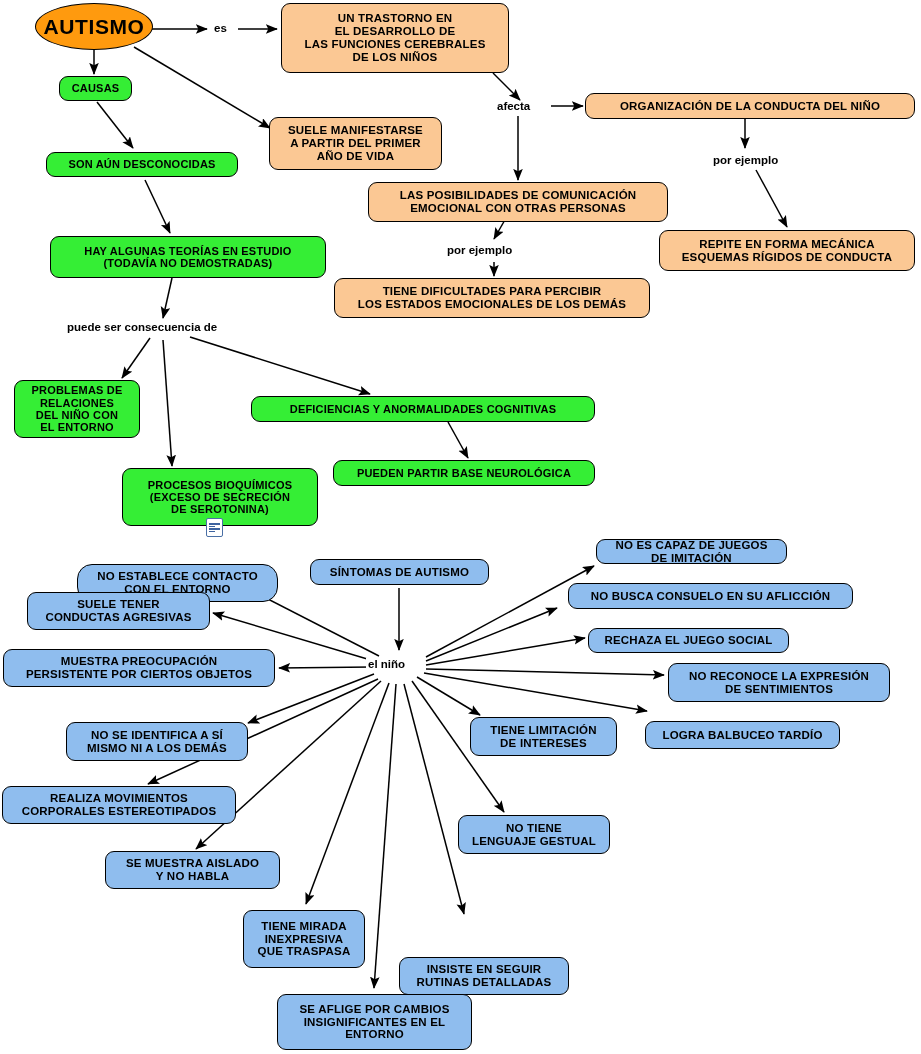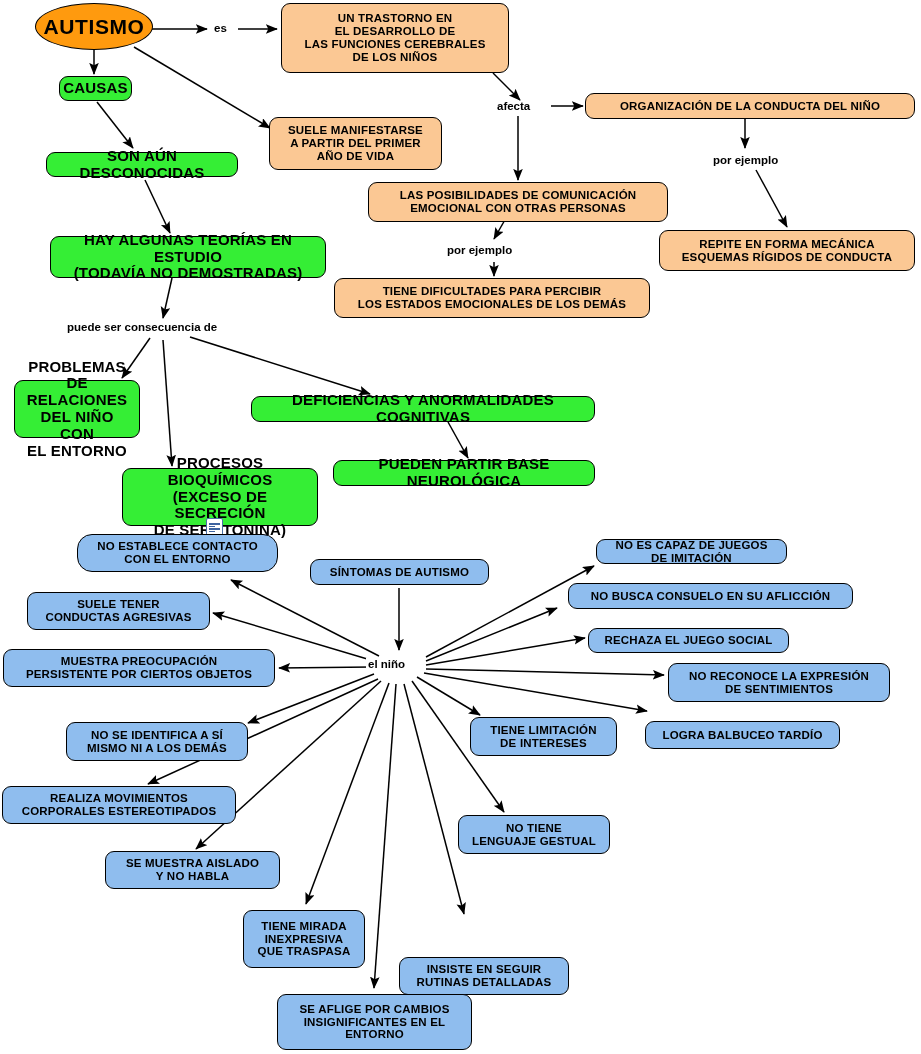--- a/index.html
+++ b/index.html
@@ -7,21 +7,21 @@
   body{font-family:"Liberation Sans","DejaVu Sans",sans-serif;}
   #canvas{position:relative;width:921px;height:1054px;background:#fff;overflow:hidden;}
   svg.links{position:absolute;left:0;top:0;width:921px;height:1054px;pointer-events:none;}
 
   .node{position:absolute;box-sizing:border-box;display:flex;align-items:center;
         justify-content:center;text-align:center;border:1.6px solid #000;
         font-weight:bold;color:#000;line-height:1.12;letter-spacing:.2px;}
   .node span{display:block;width:100%;padding:0 11px;}
 
   .n-root{border-radius:50%;background:#FF9A0E;font-size:21px;letter-spacing:.6px;}
-  .n-green{background:#35EE35;border-radius:9px;font-size:15px;}
+  .n-green{background:#35EE35;border-radius:9px;font-size:11px;}
   .n-peach{background:#FBC894;border-radius:9px;font-size:11.5px;}
   .n-blue{background:#8FBDEE;border-radius:9px;font-size:11.5px;}
 
   .lbl{position:absolute;font-size:11.5px;font-weight:bold;color:#000;
        white-space:nowrap;background:transparent;}
 
   .noteicon{position:absolute;width:17px;height:19px;background:#fff;
             border:1.5px solid #4a6fa5;border-radius:2px;box-sizing:border-box;
             display:flex;flex-direction:column;justify-content:center;gap:1px;padding:2px;}
   .noteicon i{display:block;height:1.5px;background:#3d63a0;}
@@ -171,21 +171,21 @@
     <i></i>
     <i class="s"></i>
     <i></i>
     <i class="s"></i>
   </div>
 
   <div class="node n-blue" style="left:596px;top:539px;width:191px;height:25px;">
     <span>NO ES CAPAZ DE JUEGOS DE IMITACIÓN</span>
   </div>
 
-  <div class="node n-blue" style="left:77px;top:534px;width:201px;height:38px;border-radius:15px;">
+  <div class="node n-blue" style="left:77px;top:564px;width:201px;height:38px;border-radius:15px;">
     <span style="white-space:pre-line">NO ESTABLECE CONTACTO
 CON EL ENTORNO</span>
   </div>
 
   <div class="node n-blue" style="left:310px;top:559px;width:179px;height:26px;">
     <span>SÍNTOMAS DE AUTISMO</span>
   </div>
 
   <div class="node n-blue" style="left:568px;top:583px;width:285px;height:26px;">
     <span>NO BUSCA CONSUELO EN SU AFLICCIÓN</span>

